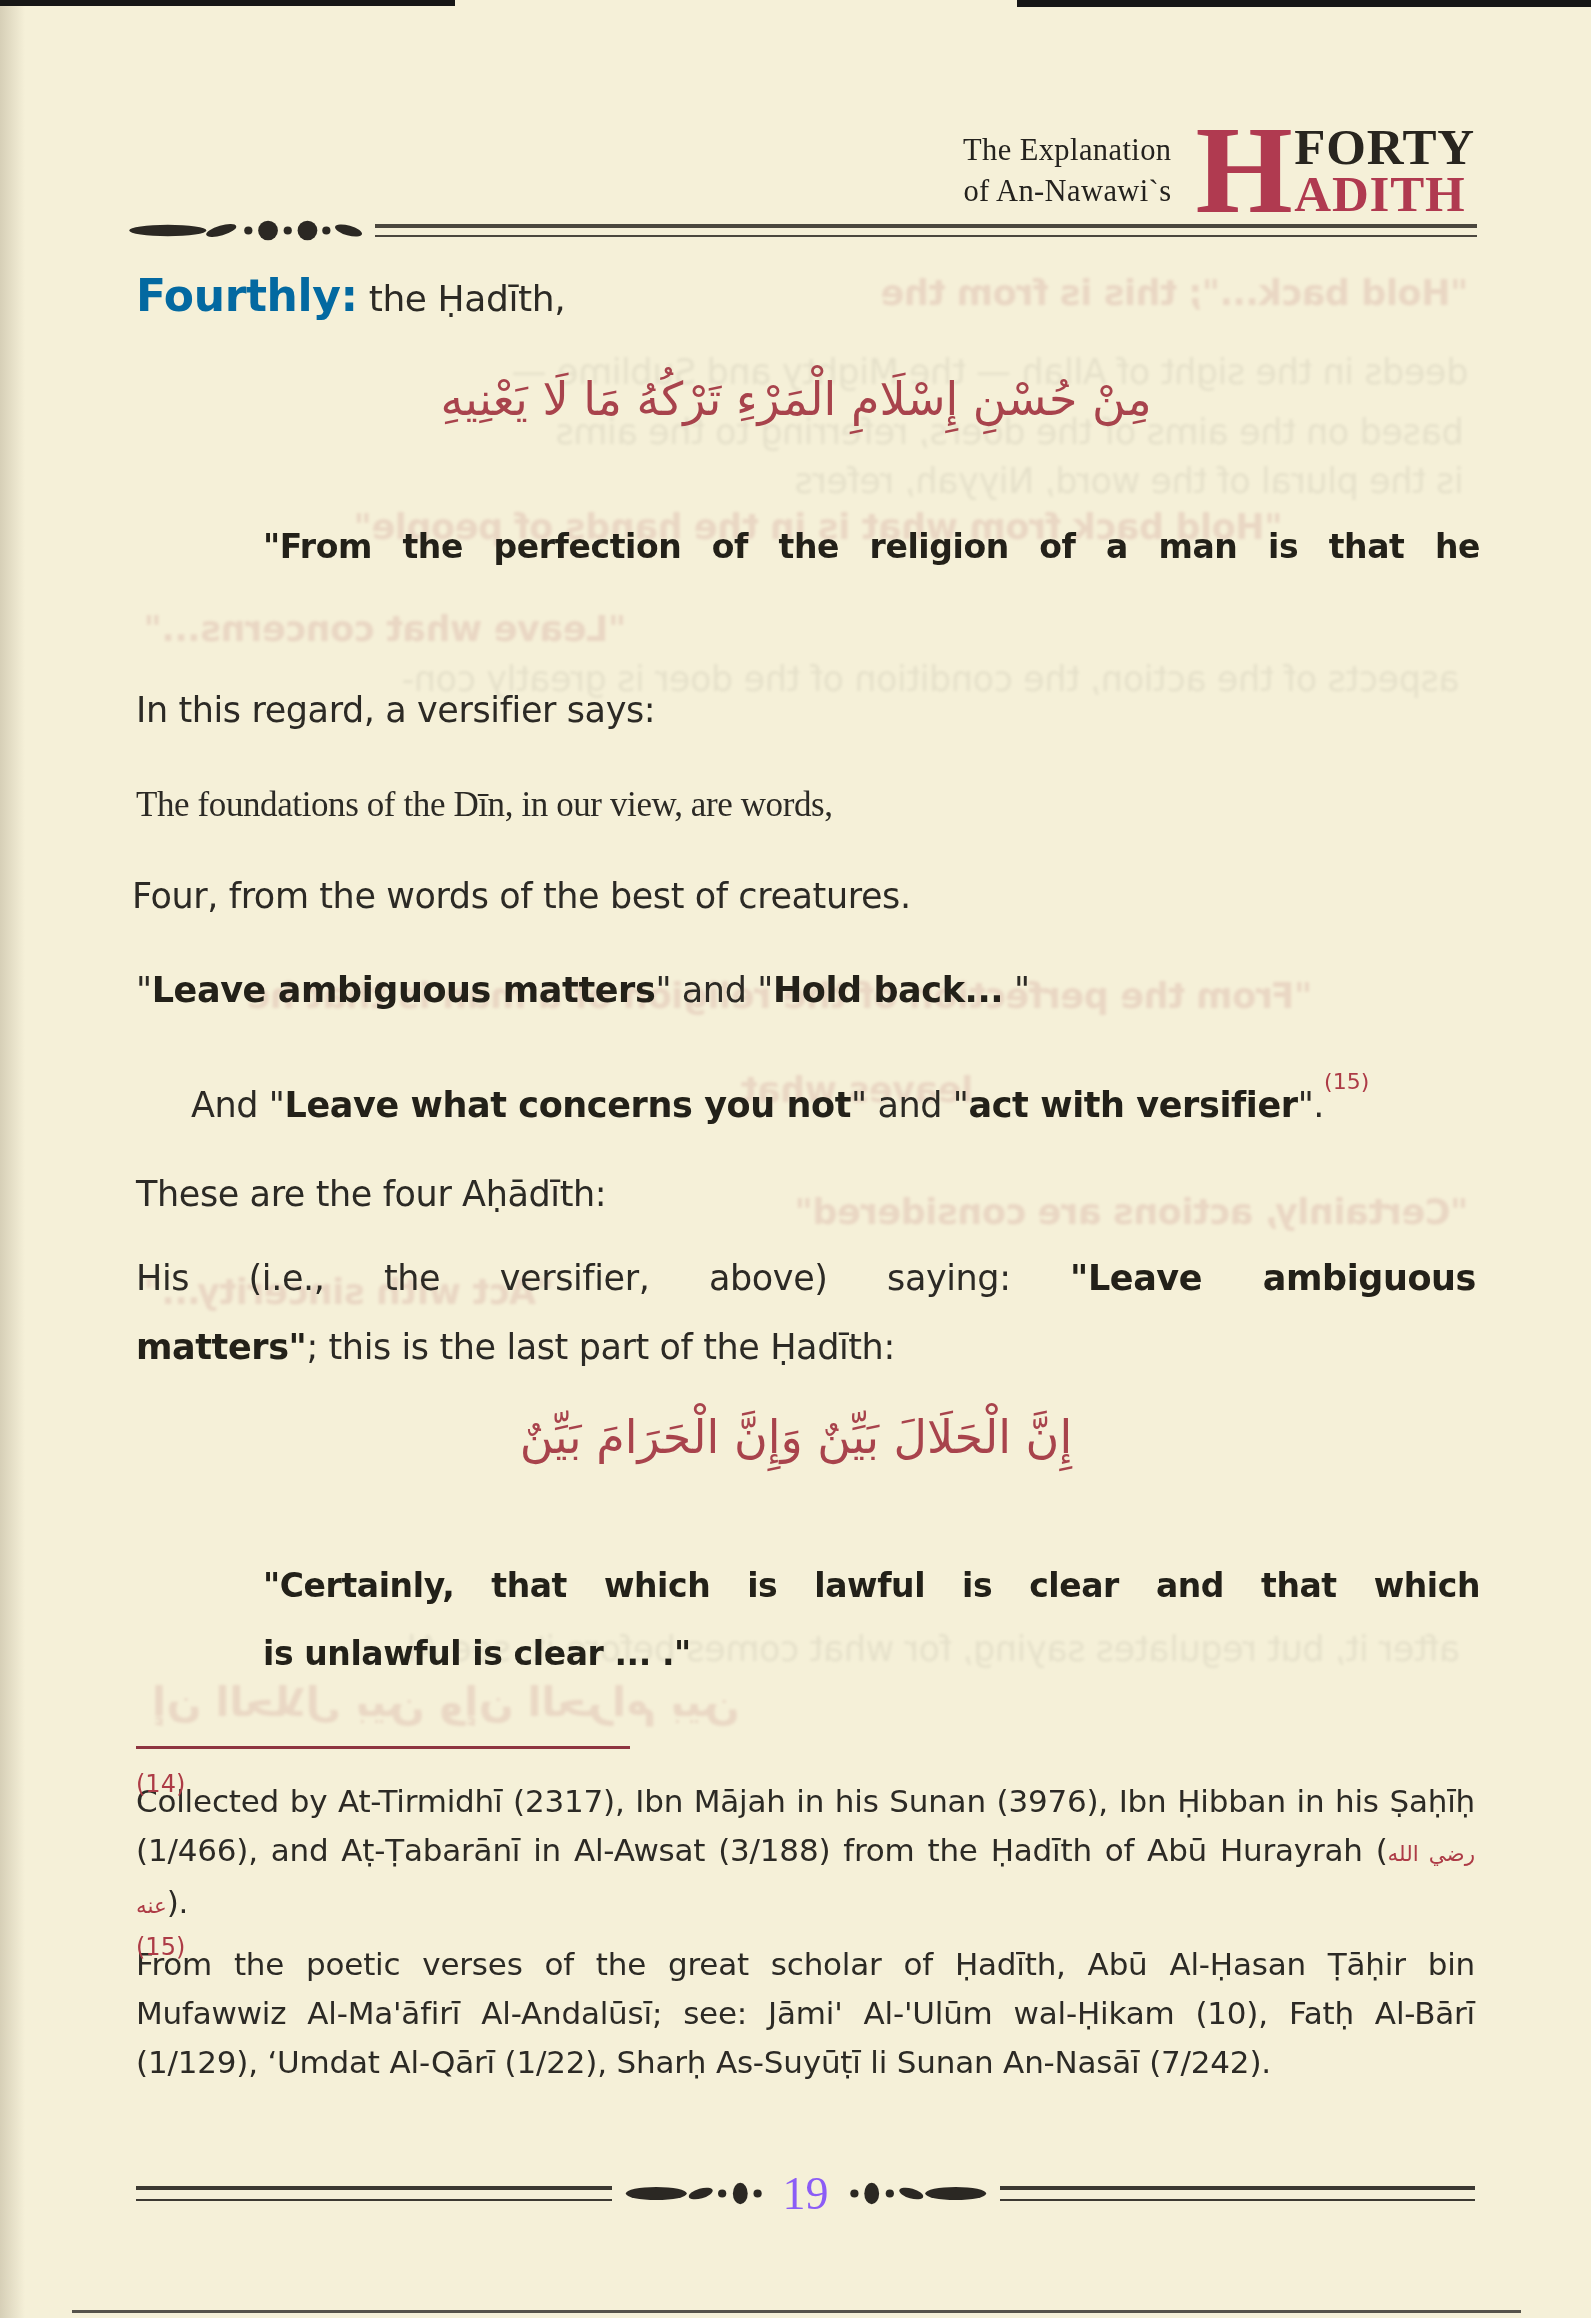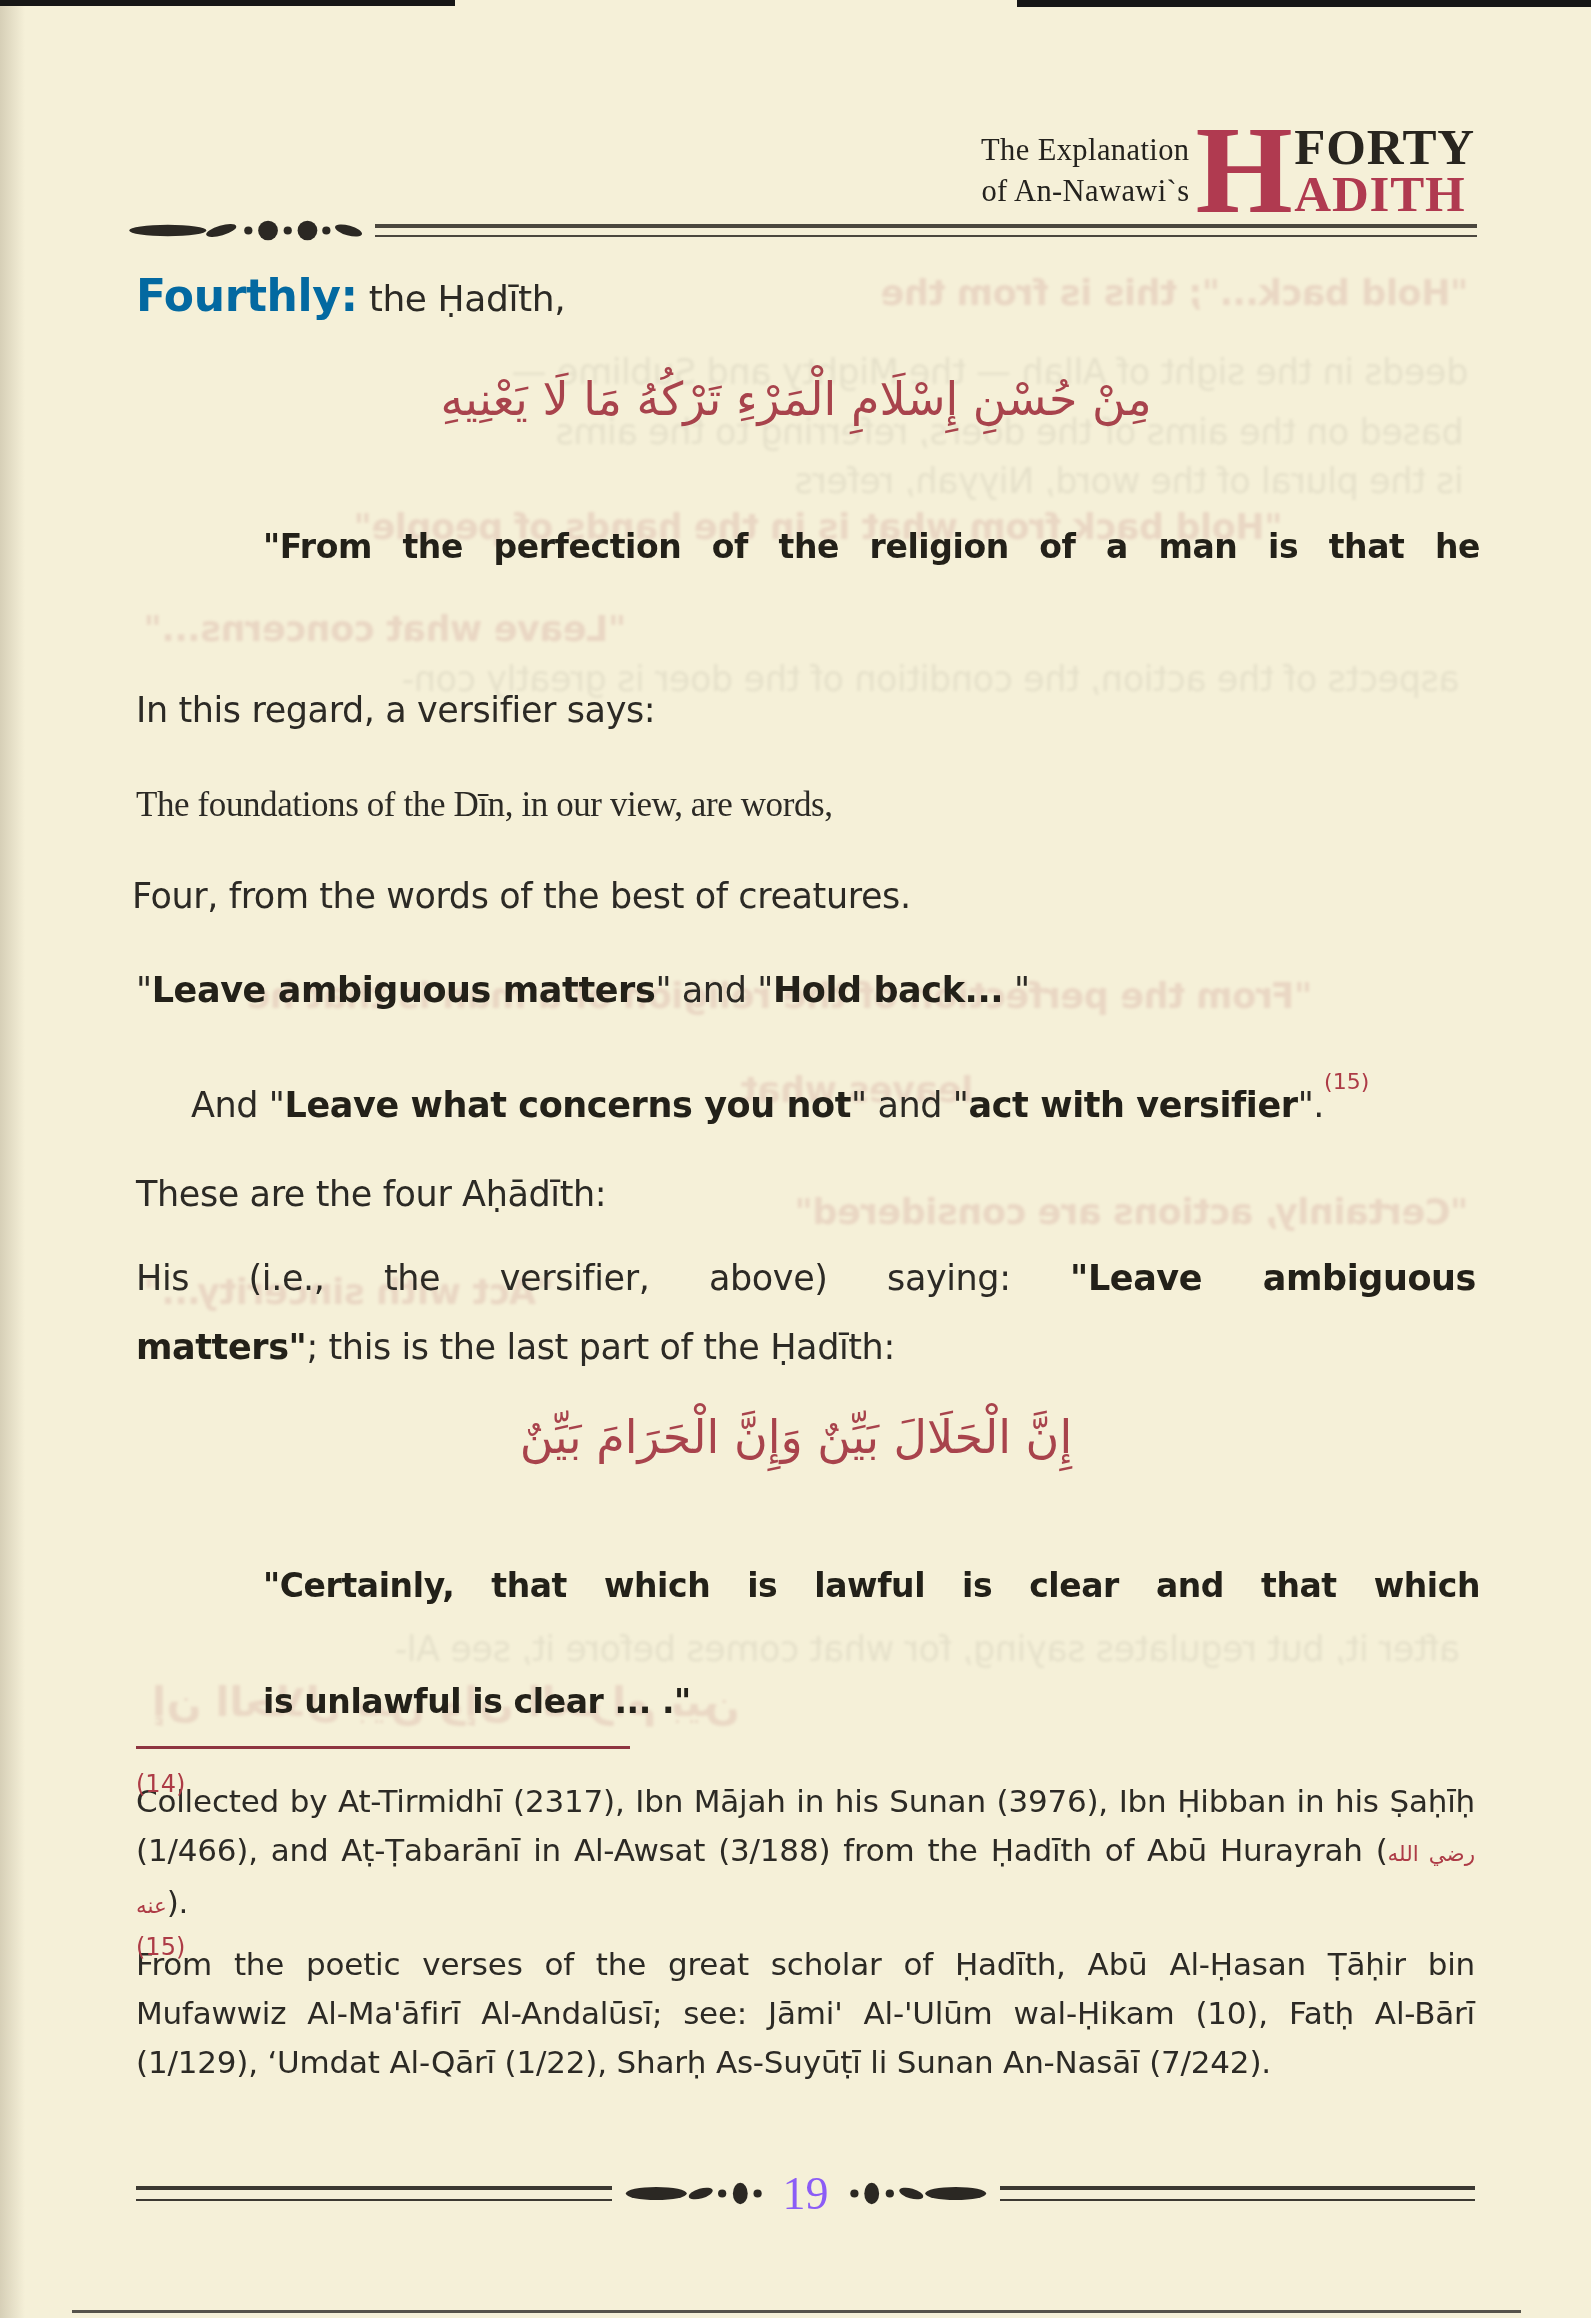--- a/index.html
+++ b/index.html
@@ -9,21 +9,21 @@
     font-family:"DejaVu Sans", sans-serif; color:#2c2a25;
   }
   .abs{position:absolute;}
   
   .edge-shadow{position:absolute;left:0;top:0;bottom:0;width:25px;
     background:linear-gradient(to right, rgba(90,75,50,.20), rgba(0,0,0,0));}
   .strip-tl{position:absolute;left:0;top:0;width:455px;height:5.8px;background:#161616;}
   .strip-tr{position:absolute;right:0;top:0;width:575px;height:7.4px;background:#161616;}
   .bottom-line{position:absolute;left:72px;right:71px;top:2310px;height:2.5px;background:#56534b;}
   
-  .header{position:absolute; top:122px; right:117px; display:flex; align-items:center; gap:6px;}
+  .header{position:absolute; top:122px; right:117px; display:flex; align-items:center; gap:24px;}
   .pretitle{font-family:"Liberation Serif", serif; font-size:30.5px; line-height:1.35;
     text-align:right; color:#24221e; letter-spacing:0.4px;}
   .logo{display:flex; align-items:center;}
   .logo-h{font-family:"Liberation Serif", serif; font-weight:bold; font-size:125px;
     line-height:.78; color:#b03a50;}
   .logo-stack{display:flex; flex-direction:column; margin-left:1.6px;}
   .logo-forty{font-family:Liberation Serif, serif; font-weight:bold; font-size:51px;
     line-height:.92; color:#28251f; letter-spacing:0.8px;}
   .logo-adith{font-family:"Liberation Serif", serif; font-weight:bold; font-size:51px;
     line-height:.92; color:#b03a50; letter-spacing:0.8px;}
@@ -140,21 +140,21 @@
   <div class="jwide t jline" style="top:1258px; white-space:normal;">
     <span>His (i.e., the versifier, above) saying: </span><span class="b">"Leave ambiguous</span>
   </div>
   <div class="jwide t" style="top:1327px;">
     <span class="b">matters"</span><span>; this is the last part of the Ḥadīth:</span>
   </div>
 
   <div class="arabic" style="top:1410px;">إِنَّ الْحَلَالَ بَيِّنٌ وَإِنَّ الْحَرَامَ بَيِّنٌ</div>
 
   <div class="quote jline" style="top:1566px;">"Certainly, that which is lawful is clear and that which</div>
-  <div class="quote" style="top:1634px;margin-top:48px;">is unlawful is clear ... ."</div>
+  <div class="quote" style="top:1634px;">is unlawful is clear ... ."</div>
 
   <div class="fnrule"></div>
 
   <div class="fn" style="top:1777px;">
     <span class="fn-marker">(14)</span>
     <div class="fn-body">
       <span>Collected by At-Tirmidhī (2317), Ibn Mājah in his Sunan (3976), Ibn Ḥibban in his Ṣaḥīḥ (1/466), and Aṭ-Ṭabarānī in Al-Awsat (3/188) from the Ḥadīth of Abū Hurayrah (</span><span class="rau">رضي الله عنه</span><span>).</span>
     </div>
   </div>
 

